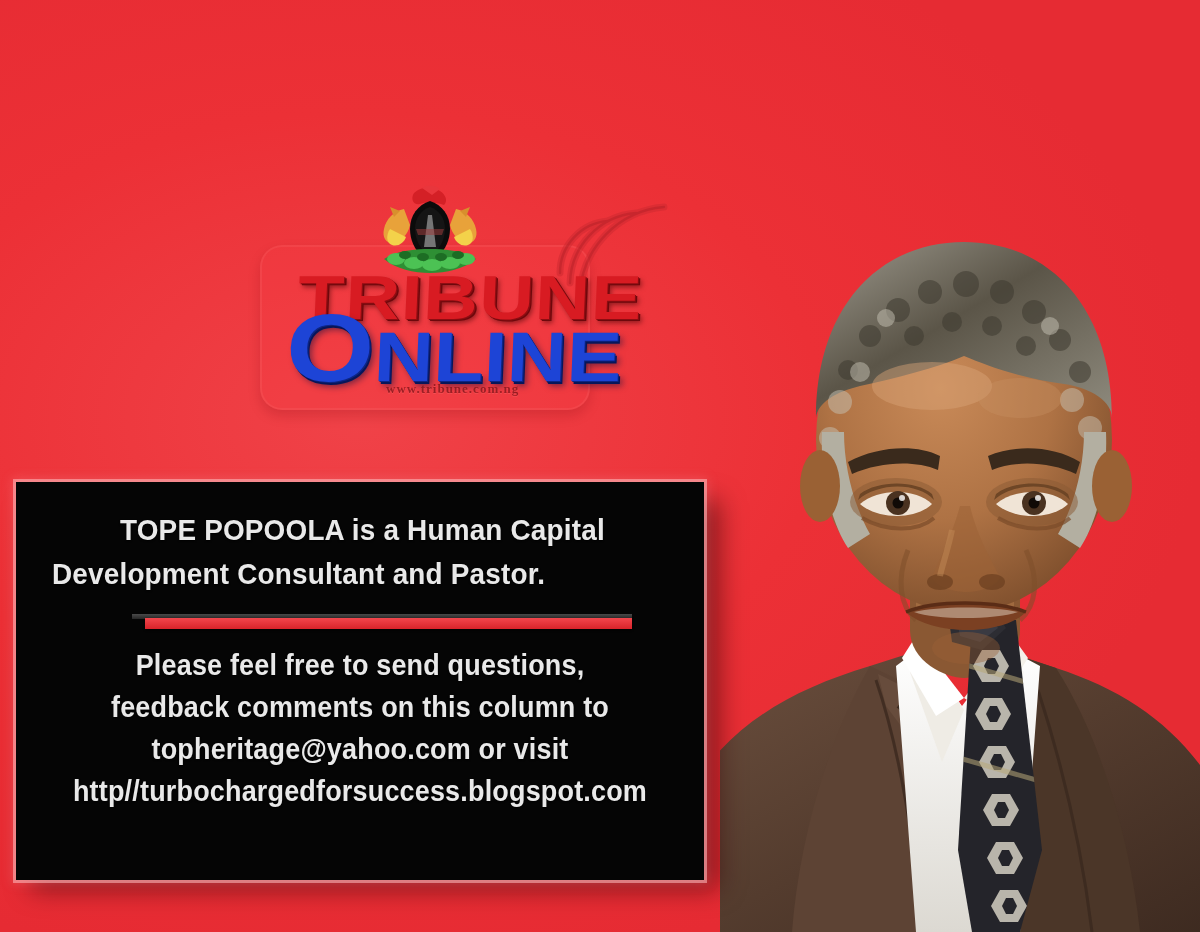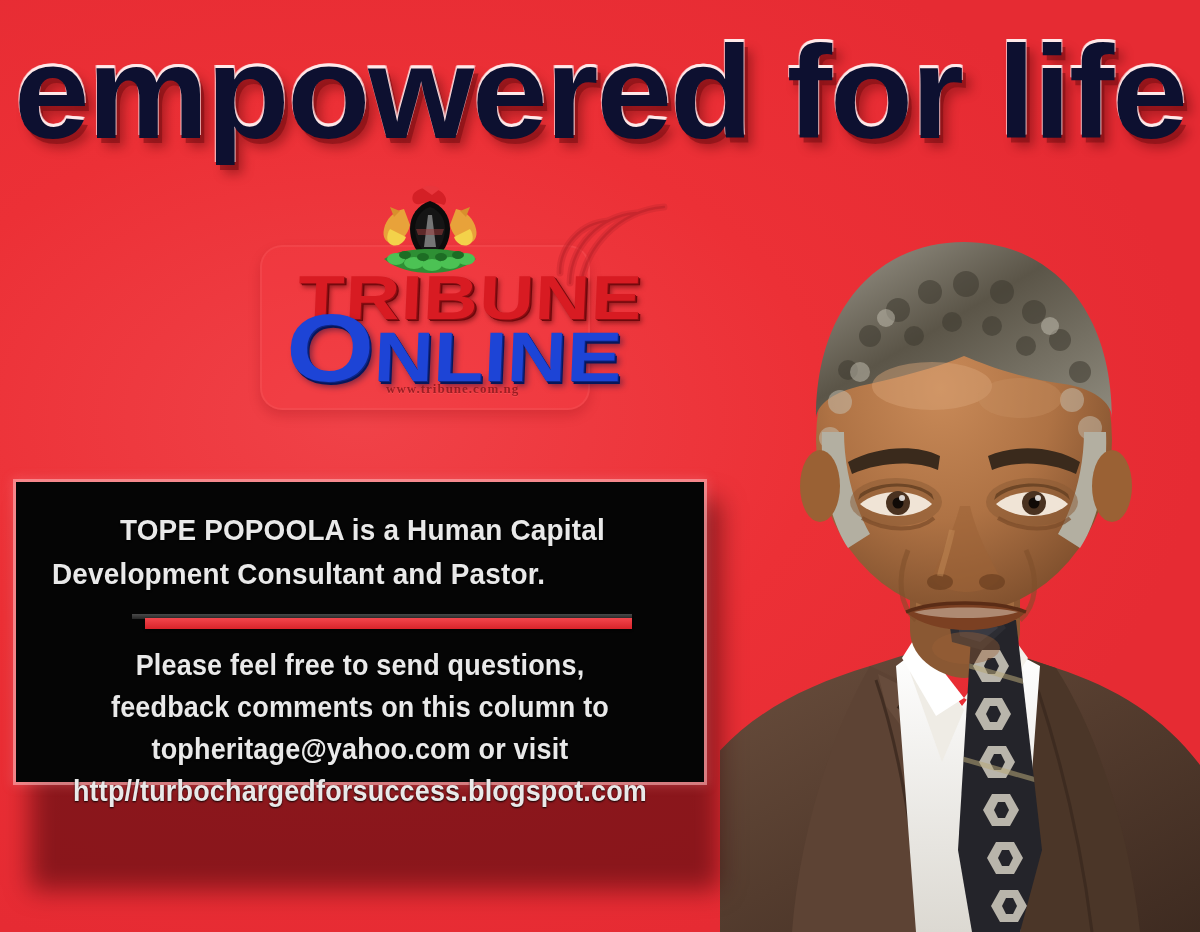--- a/index.html
+++ b/index.html
@@ -168,21 +168,21 @@
     border-radius: 6px;
     background: rgba(60,4,8,0.55);
     filter: blur(13px);
     z-index: 24;
   }
   .info-box {
     position: absolute;
     left: 16px;
     top: 482px;
     width: 688px;
-    height: 300px;
+    height: 398px;
     background: #050505;
     z-index: 25;
     box-shadow:
       0 0 0 3px rgba(255,190,192,0.55),
       0 0 10px 4px rgba(255,140,145,0.30);
     padding: 26px 28px 20px 28px;
   }
   .info-line {
     color: #e9e9e9;
     font-family: "Liberation Sans", sans-serif;
@@ -234,23 +234,20 @@
   
   .layer { position: absolute; inset: 0; }
 </style>
 </head>
 <body>
 
 <div class="banner">
 
   <div class="bg-red layer"></div>
 
-  <div class="headline-wrap">
-    <div class="headline">empowered for life</div>
-  </div>
 
   <div class="logo-block">
     <div class="logo-plate"></div>
 
     <div class="arcs">
       <svg width="130" height="130" viewBox="0 0 130 130">
         <g fill="none" stroke="#cf2a31" stroke-width="7" stroke-linecap="round" opacity="0.55">
           <path d="M8 96 A 52 52 0 0 1 56 44"></path>
           <path d="M18 106 A 72 72 0 0 1 84 36"></path>
           <path d="M28 116 A 92 92 0 0 1 112 30"></path>

